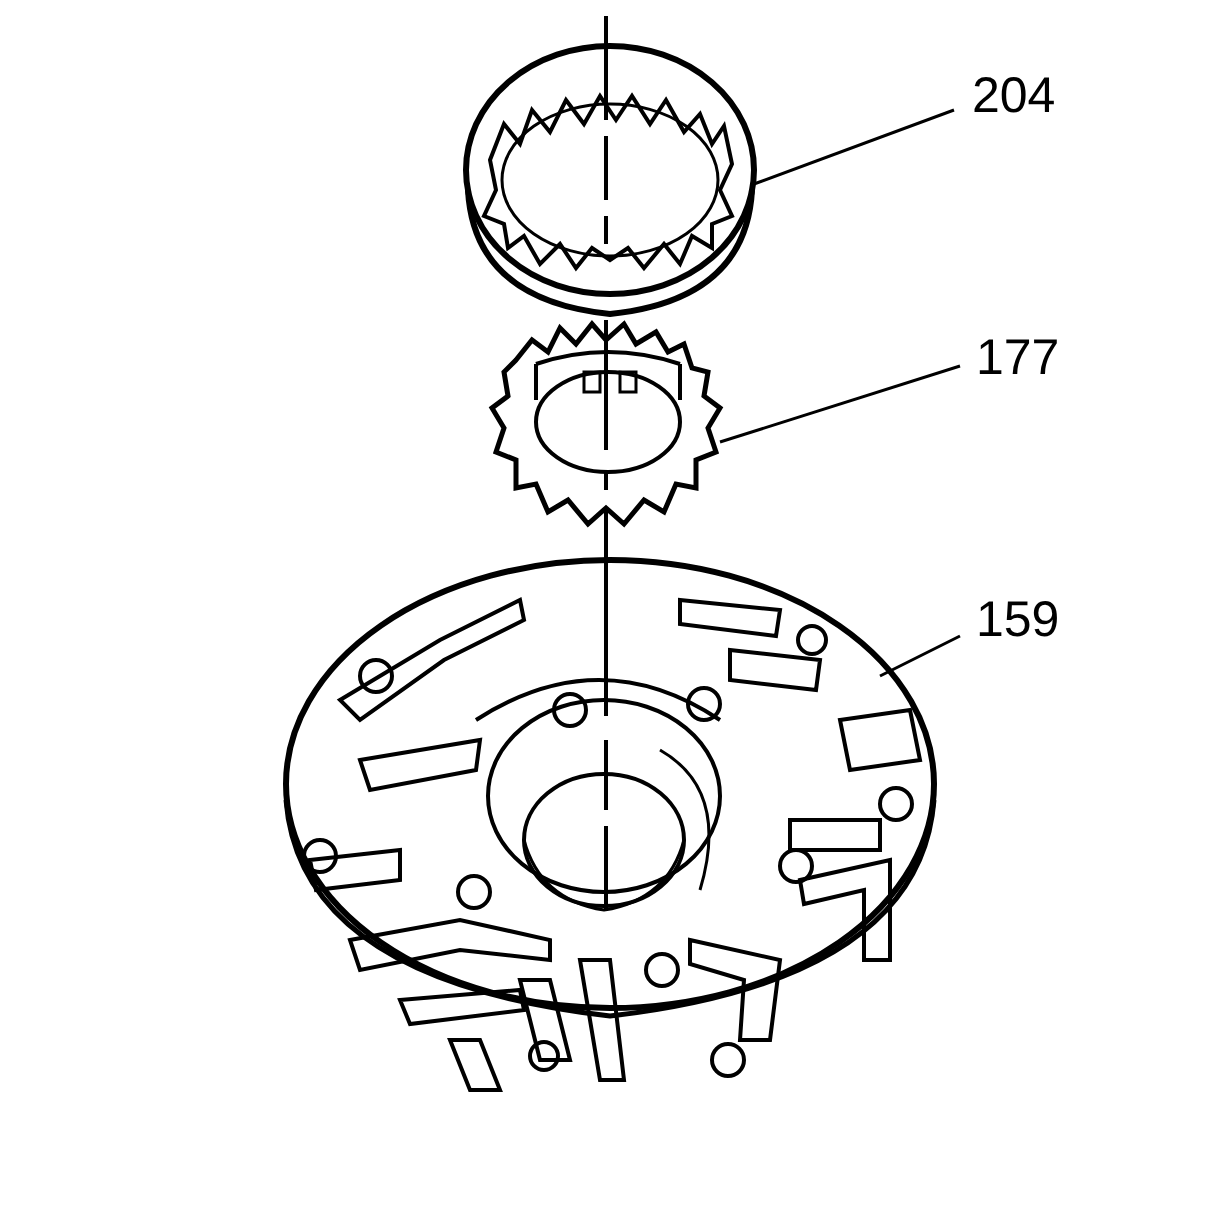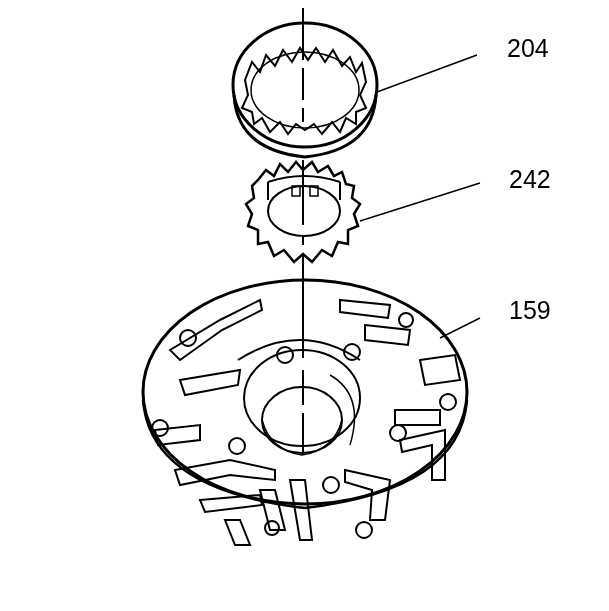--- a/index.html
+++ b/index.html
@@ -1,18 +1,18 @@
 <!DOCTYPE html>
 <html><head>
   <meta charset="utf-8">
   <style>
     html,body{margin:0;padding:0;background:#fff;}
     #stage{position:relative;width:609px;height:611px;background:#fff;overflow:hidden;}
     svg{position:absolute;left:0;top:0;}
-    .lbl{position:absolute;font-family:"Liberation Sans",sans-serif;font-size:25px;color:#000;line-height:1;margin-left:21px;}
+    .lbl{position:absolute;font-family:"Liberation Sans",sans-serif;font-size:25px;color:#000;line-height:1;}
   </style>
 </head>
 <body>
 
 <div id="stage">
 <svg width="609" height="611" viewBox="0 0 609 611" fill="none" stroke="#000" stroke-width="2">
 
   <g stroke-width="2">
     <line x1="303" y1="8" x2="303" y2="60"></line>
     <line x1="303" y1="68" x2="303" y2="100"></line>
@@ -77,15 +77,15 @@
     <circle cx="364" cy="530" r="8"></circle>
     <circle cx="272" cy="528" r="7"></circle>
   </g>
 
   <line x1="377" y1="92" x2="477" y2="55" stroke-width="1.5"></line>
   <line x1="360" y1="221" x2="480" y2="183" stroke-width="1.5"></line>
   <line x1="440" y1="338" x2="480" y2="318" stroke-width="1.5"></line>
 </svg>
 
 <div class="lbl" style="left:486px;top:36px;">204</div>
-<div class="lbl" style="left:488px;top:167px;">242</div>
+<div class="lbl" style="left:488px;top:167px;">177</div>
 <div class="lbl" style="left:488px;top:298px;">159</div>
 </div>
 
 </body></html>

